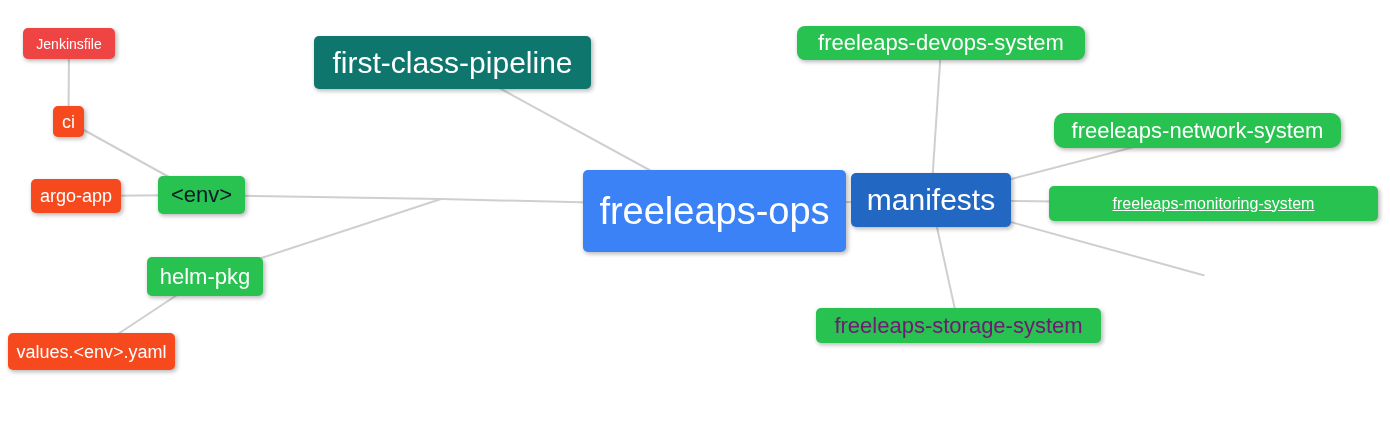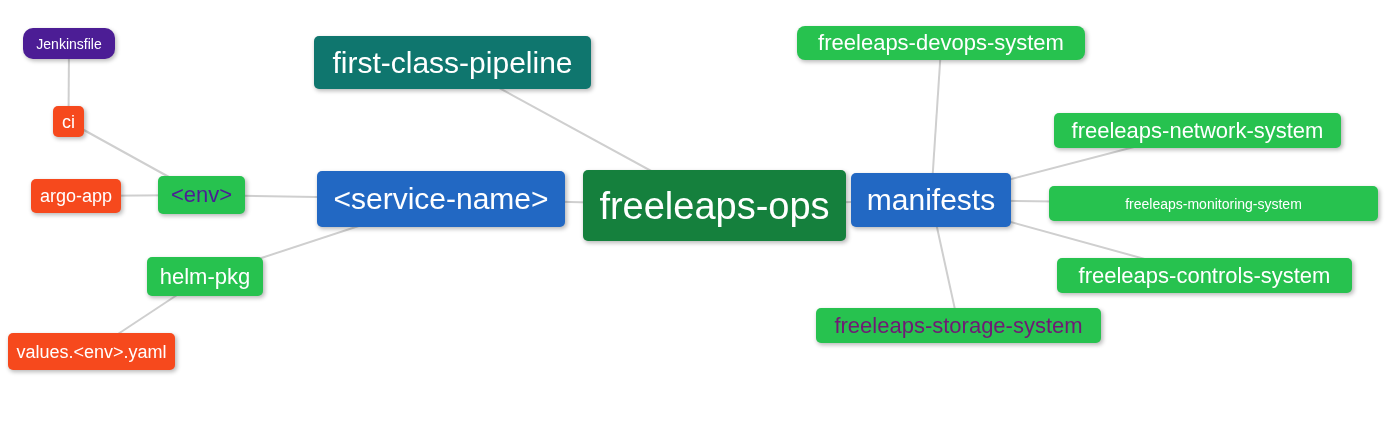--- a/index.html
+++ b/index.html
@@ -52,28 +52,26 @@
       <line x1="452.5" y1="62.5" x2="714.5" y2="205.5" stroke="#cfcfcf" stroke-width="2"></line>
       <line x1="441" y1="199" x2="714.5" y2="205.5" stroke="#cfcfcf" stroke-width="2"></line>
       <line x1="714.5" y1="205.5" x2="931" y2="200" stroke="#cfcfcf" stroke-width="2"></line>
       <line x1="931" y1="200" x2="941" y2="48" stroke="#cfcfcf" stroke-width="2"></line>
       <line x1="931" y1="200" x2="1197.5" y2="130.5" stroke="#cfcfcf" stroke-width="2"></line>
       <line x1="931" y1="200" x2="1213.5" y2="203.5" stroke="#cfcfcf" stroke-width="2"></line>
       <line x1="931" y1="200" x2="1204.5" y2="275.5" stroke="#cfcfcf" stroke-width="2"></line>
       <line x1="931" y1="200" x2="958.5" y2="325.5" stroke="#cfcfcf" stroke-width="2"></line>
     </svg>
 
-<div class="node" style="left: 583px; top: 170px; width: 263px; height: 71px; font-size: 38px; background: #15803d; color: rgb(255, 255, 255);">freeleaps-ops</div>
+<div class="node" style="left: 583px; top: 170px; width: 263px; height: 82px; font-size: 38px; background: #3b82f6; color: rgb(255, 255, 255);">freeleaps-ops</div>
     <div class="node" style="left: 314px; top: 36px; width: 277px; height: 53px; font-size: 30px; background: #0f766e; color: rgb(255, 255, 255);">first-class-pipeline</div>
-    <div class="node" style="left: 317px; top: 171px; width: 248px; height: 56px; font-size: 30px; background: rgb(34, 104, 195); color: rgb(255, 255, 255);">&lt;service-name&gt;</div>
     <div class="node" style="left: 851px; top: 173px; width: 160px; height: 54px; font-size: 30px; background: rgb(34, 104, 195); color: rgb(255, 255, 255);">manifests</div>
-    <div class="node" style="left: 158px; top: 176px; width: 87px; height: 38px; font-size: 22px; background: rgb(39, 194, 79); color: #4c1d95;">&lt;env&gt;</div>
+    <div class="node" style="left: 158px; top: 176px; width: 87px; height: 38px; font-size: 22px; background: rgb(39, 194, 79); color: #0f172a;">&lt;env&gt;</div>
     <div class="node" style="left: 147px; top: 257px; width: 116px; height: 39px; font-size: 22px; background: rgb(39, 194, 79); color: rgb(255, 255, 255);">helm-pkg</div>
     <div class="node" style="left: 53px; top: 106px; width: 31px; height: 31px; font-size: 18px; background: rgb(246, 73, 29); color: rgb(255, 255, 255);">ci</div>
     <div class="node" style="left: 31px; top: 179px; width: 90px; height: 34px; font-size: 18px; background: rgb(246, 73, 29); color: rgb(255, 255, 255);">argo-app</div>
     <div class="node" style="left: 8px; top: 333px; width: 167px; height: 37px; font-size: 18px; background: rgb(246, 73, 29); color: rgb(255, 255, 255);">values.&lt;env&gt;.yaml</div>
-    <div class="node" style="left: 23px; top: 28px; width: 92px; height: 31px; font-size: 14px; background: #4c1d95; color: rgb(255, 255, 255); border-radius: 10px;">Jenkinsfile</div>
+    <div class="node" style="left: 23px; top: 28px; width: 92px; height: 31px; font-size: 14px; background: #ef4444; color: rgb(255, 255, 255);">Jenkinsfile</div>
     <div class="node" style="left: 797px; top: 26px; width: 288px; height: 34px; font-size: 22px; background: rgb(39, 194, 79); color: rgb(255, 255, 255); border-radius: 8px;">freeleaps-devops-system</div>
-    <div class="node" style="left: 1054px; top: 113px; width: 287px; height: 35px; font-size: 22px; background: rgb(39, 194, 79); color: rgb(255, 255, 255);">freeleaps-network-system</div>
-    <div class="node" style="left: 1049px; top: 186px; width: 329px; height: 35px; font-size: 14px; background: rgb(39, 194, 79); color: rgb(255, 255, 255);">freeleaps-monitoring-system</div>
-    <div class="node" style="left: 1057px; top: 258px; width: 295px; height: 35px; font-size: 22px; background: rgb(39, 194, 79); color: rgb(255, 255, 255);">freeleaps-controls-system</div>
+    <div class="node" style="left: 1054px; top: 113px; width: 287px; height: 35px; font-size: 22px; background: rgb(39, 194, 79); color: rgb(255, 255, 255); border-radius: 10px;">freeleaps-network-system</div>
+    <div class="node" style="left: 1049px; top: 186px; width: 329px; height: 35px; font-size: 16px; background: rgb(39, 194, 79); color: rgb(255, 255, 255); text-decoration: underline;">freeleaps-monitoring-system</div>
     <div class="node" style="left: 816px; top: 308px; width: 285px; height: 35px; font-size: 22px; background: rgb(39, 194, 79); color: #701a75;">freeleaps-storage-system</div>
   </div>
 
 </body></html>

